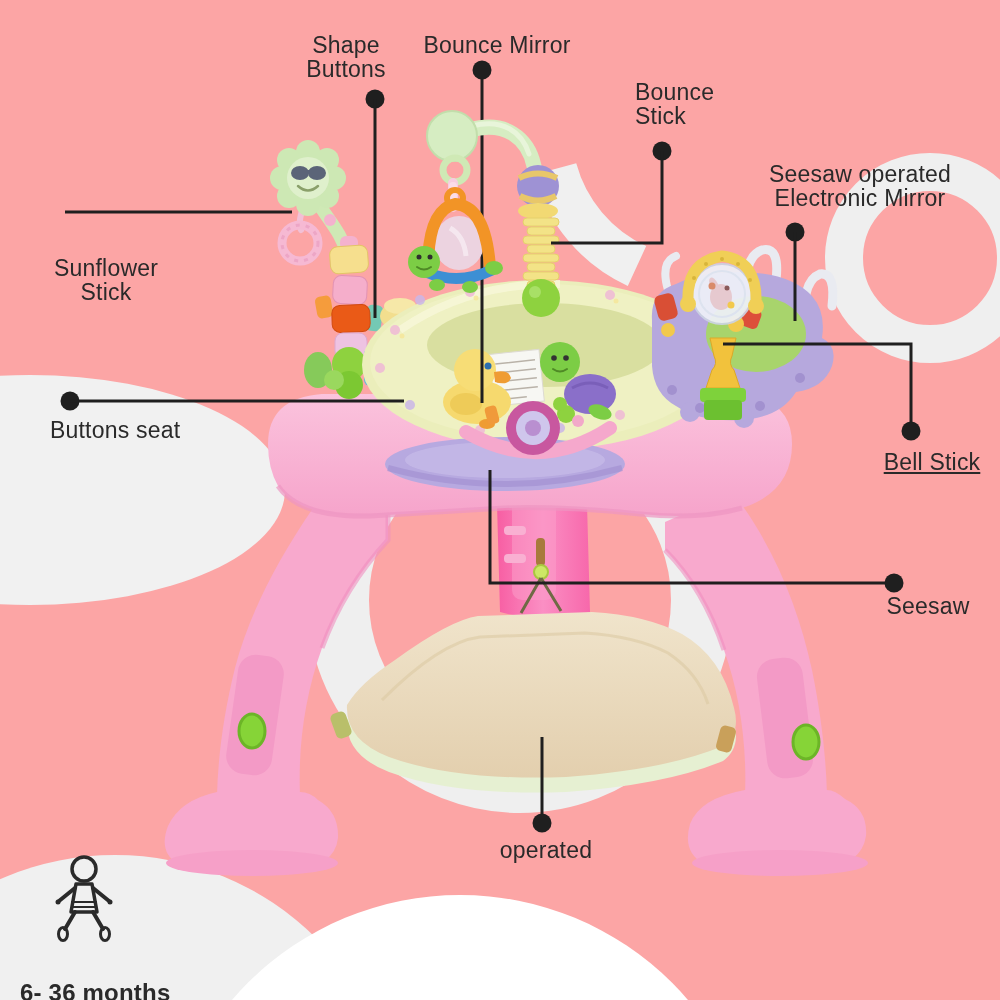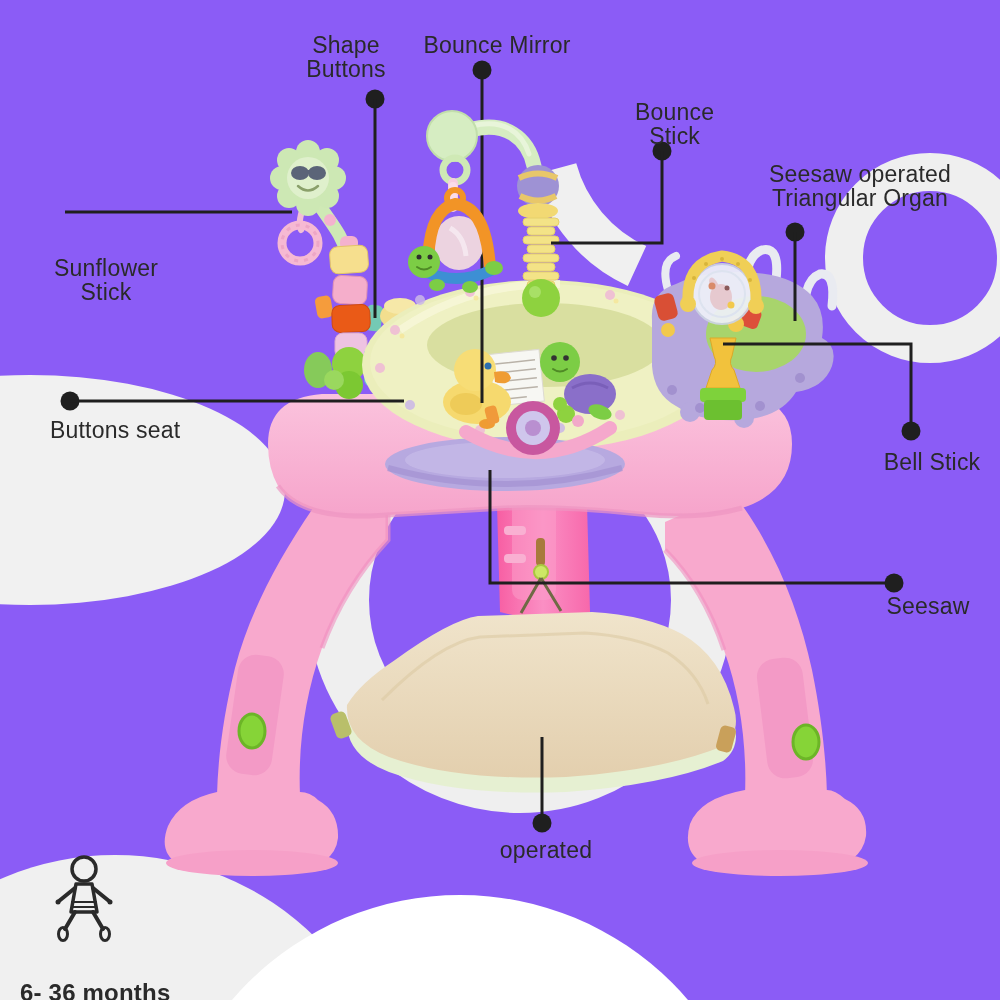--- a/index.html
+++ b/index.html
@@ -1,16 +1,16 @@
 <!DOCTYPE html>
 <html><head>
 <meta charset="utf-8">
 <style>
   html,body{margin:0;padding:0;background:#ffffff;}
-  .stage{position:relative;width:1000px;height:1000px;background:#8b5cf6;overflow:hidden;
+  .stage{position:relative;width:1000px;height:1000px;background:#fca5a5;overflow:hidden;
          font-family:"Liberation Sans",sans-serif;}
   .scene{position:absolute;left:0;top:0;width:1000px;height:1000px;display:block;}
   .label{position:absolute;color:#2a2a2a;font-size:23px;line-height:1.06;font-weight:400;
          letter-spacing:.2px;white-space:nowrap;}
   .label.center{transform:translateX(-50%);text-align:center;}
   .label.age{font-weight:700;font-size:24px;letter-spacing:.2px;}
   .label div{display:block;}
 </style>
 </head>
 <body>
@@ -338,36 +338,36 @@
   </g>
 </svg>
 
 <div class="label center" style="left:346px;top:33px;">
   <div>Shape</div>
       <div>Buttons</div>
 </div>
 <div class="label center" style="left:497px;top:33px;">
   <div>Bounce Mirror</div>
 </div>
-<div class="label" style="left:635px;top:100px;text-align:center;">
+<div class="label" style="left:635px;top:80px;">
   <div>Bounce</div>
       <div>Stick</div>
 </div>
 <div class="label center" style="left:860px;top:162px;">
   <div>Seesaw operated</div>
-      <div>Triangular Organ</div>
+      <div>Electronic Mirror</div>
 </div>
 <div class="label center" style="left:106px;top:228px;margin-top:28px;">
   <div>Sunflower</div>
       <div>Stick</div>
 </div>
 <div class="label" style="left:50px;top:418px;">
   <div>Buttons seat</div>
 </div>
-<div class="label center" style="left:932px;top:450px;">
+<div class="label center" style="left:932px;top:450px;text-decoration:underline;">
   <div>Bell Stick</div>
 </div>
 <div class="label center" style="left:928px;top:594px;text-align:center;">
   <div>Seesaw</div>
 </div>
 <div class="label center" style="left:546px;top:838px;">
       <div>operated</div>
 </div>
 <div class="label age" style="left:20px;top:936px;margin-top:44px;">
   <div>6- 36 months</div>

